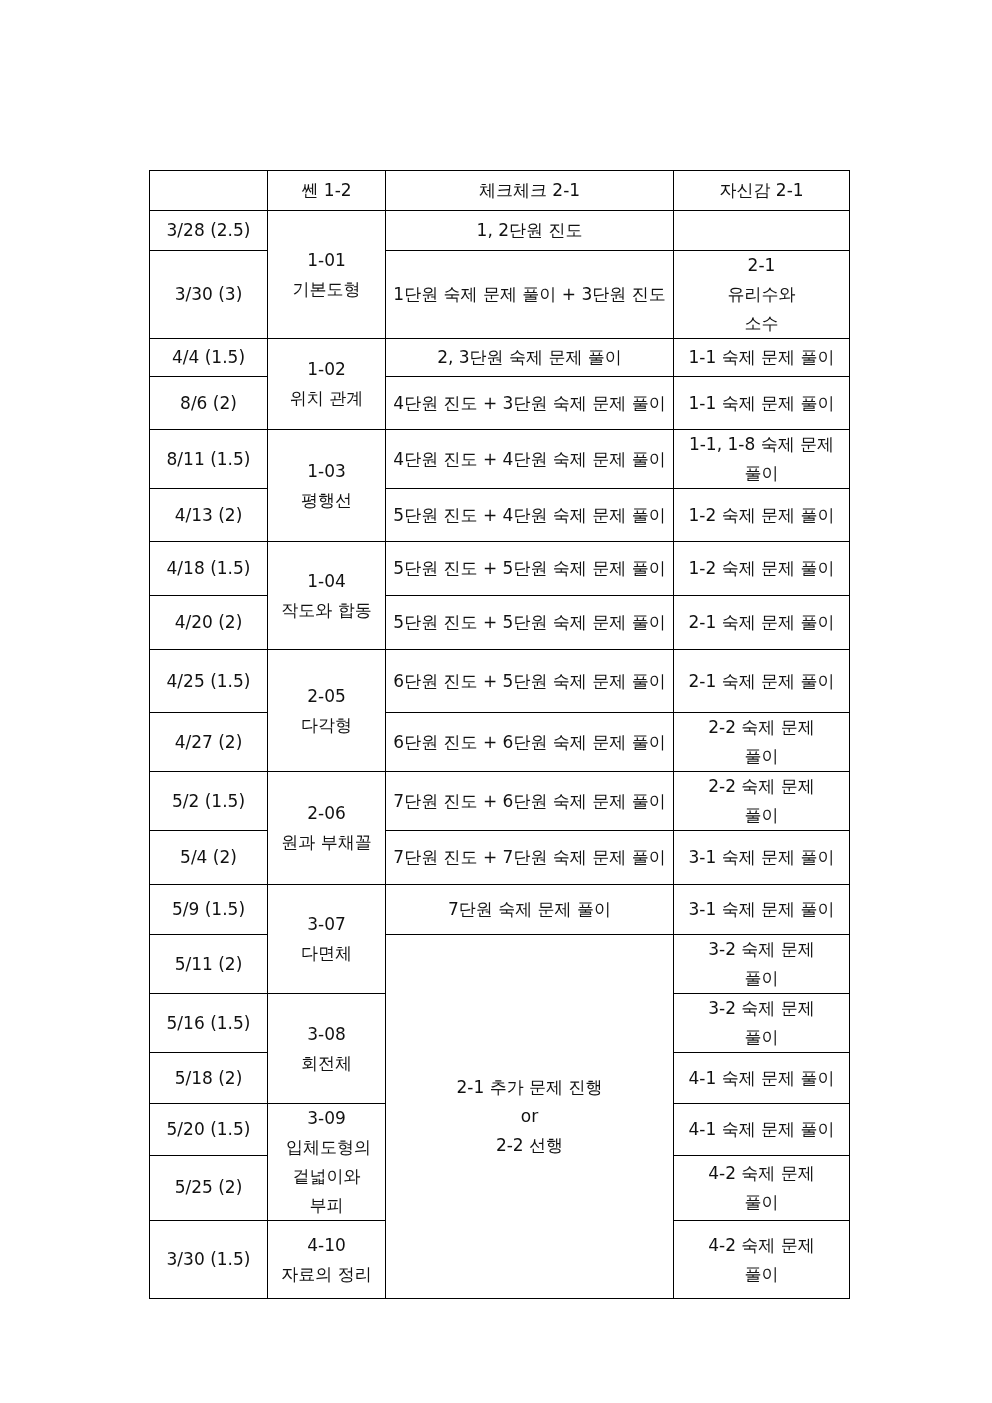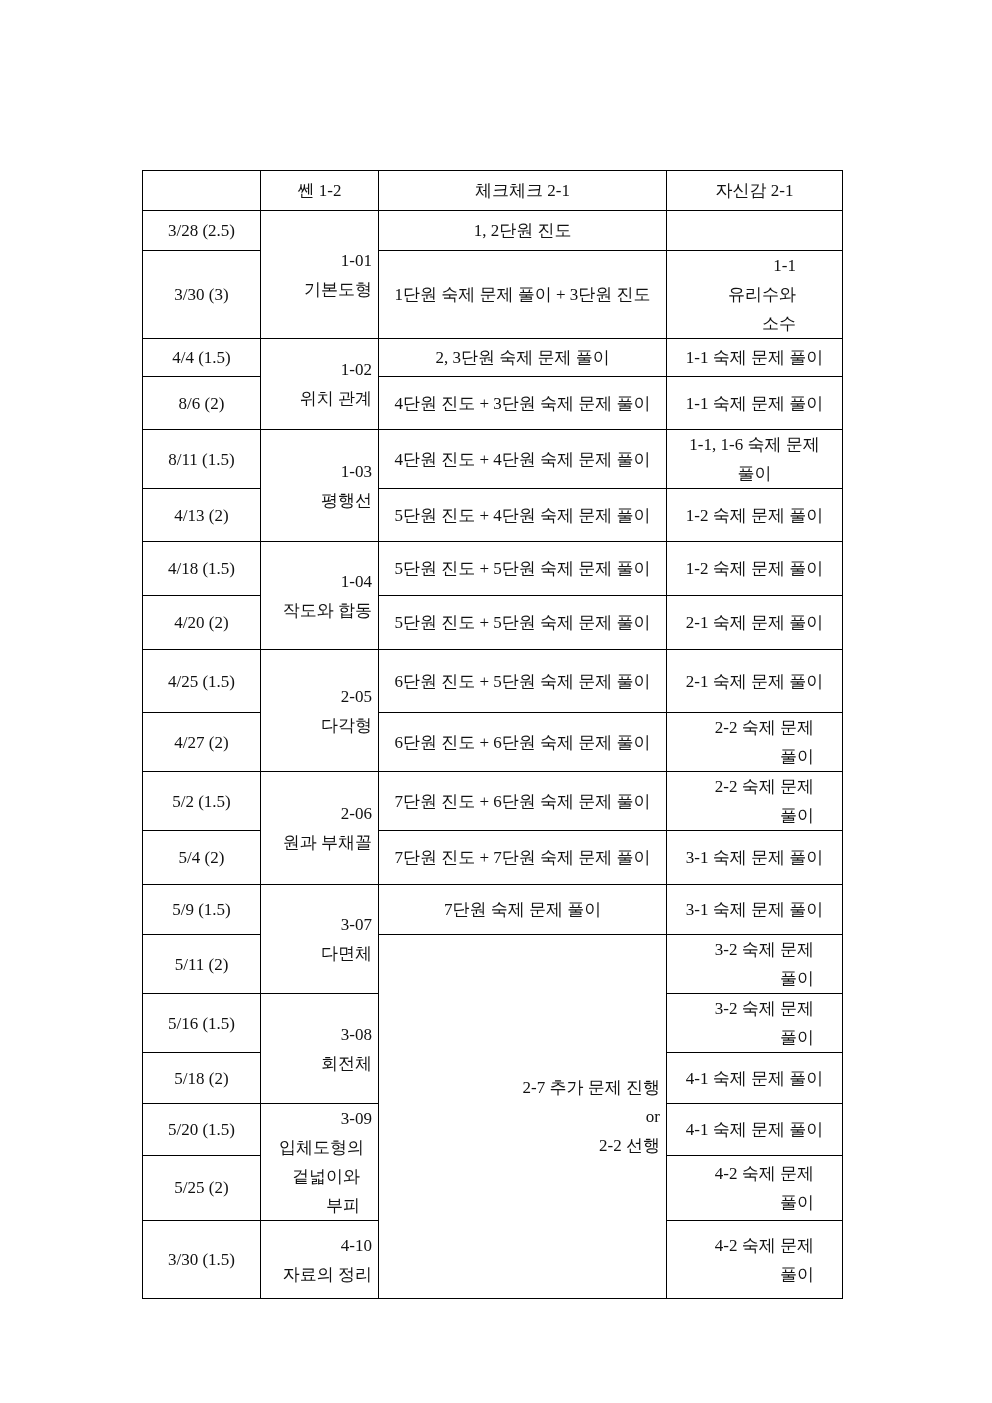--- a/index.html
+++ b/index.html
@@ -1,24 +1,24 @@
 <!DOCTYPE html>
 <html><head>
   <meta charset="utf-8">
   <style>
     html, body { margin: 0; padding: 0; background: #ffffff; }
     body { width: 992px; height: 1403px; position: relative; overflow: hidden;
            font-family: "DejaVu Sans", sans-serif; color: #111; }
-    table.sched { position: absolute; left: 142px; top: 170px; border-collapse: collapse;
-                  table-layout: fixed; width: 700px; font-family: Liberation Serif, serif; }
+    table.sched { position: absolute; left: 149px; top: 170px; border-collapse: collapse;
+                  table-layout: fixed; width: 700px; }
     table.sched td { border: 1px solid #000; text-align: center; vertical-align: middle;
                      font-size: 17px; line-height: 29px; padding: 0 6px; word-break: keep-all;
                      overflow: hidden; }
     col.c0 { width: 118px; } col.c1 { width: 118px; } col.c2 { width: 288px; } col.c3 { width: 176px; }
-    .sub { display: block; text-align: right; }
+    .sub { display: block; }
   </style>
 </head>
 <body>
 
 <table class="sched">
   <colgroup>
       <col class="c0">
       <col class="c1">
       <col class="c2">
       <col class="c3">
@@ -36,21 +36,21 @@
           <span class="sub">1-01</span>
           <span class="sub">기본도형</span>
         </td>
     <td>1, 2단원 진도</td>
     <td></td>
   </tr>
   <tr style="height:53px">
     <td>3/30 (3)</td>
     <td>1단원 숙제 문제 풀이 + 3단원 진도</td>
     <td>
-          <span class="sub" style="padding:0 40px">1-1 유리수와 소수</span>
+          <span class="sub" style="padding:0 40px">2-1 유리수와 소수</span>
         </td>
   </tr>
   <tr style="height:38px">
     <td>4/4 (1.5)</td>
     <td rowspan="2">
           <span class="sub">1-02</span>
           <span class="sub">위치 관계</span>
         </td>
     <td>2, 3단원 숙제 문제 풀이</td>
     <td>1-1 숙제 문제 풀이</td>
@@ -60,21 +60,21 @@
     <td>4단원 진도 + 3단원 숙제 문제 풀이</td>
     <td>1-1 숙제 문제 풀이</td>
   </tr>
   <tr style="height:54px">
     <td>8/11 (1.5)</td>
     <td rowspan="2">
           <span class="sub">1-03</span>
           <span class="sub">평행선</span>
         </td>
     <td>4단원 진도 + 4단원 숙제 문제 풀이</td>
-    <td>1-1, 1-6 숙제 문제 풀이</td>
+    <td>1-1, 1-8 숙제 문제 풀이</td>
   </tr>
   <tr style="height:53px">
     <td>4/13 (2)</td>
     <td>5단원 진도 + 4단원 숙제 문제 풀이</td>
     <td>1-2 숙제 문제 풀이</td>
   </tr>
   <tr style="height:54px">
     <td>4/18 (1.5)</td>
     <td rowspan="2">
           <span class="sub">1-04</span>
@@ -125,21 +125,21 @@
     <td rowspan="2">
           <span class="sub">3-07</span>
           <span class="sub">다면체</span>
         </td>
     <td>7단원 숙제 문제 풀이</td>
     <td>3-1 숙제 문제 풀이</td>
   </tr>
   <tr style="height:54px">
     <td>5/11 (2)</td>
     <td rowspan="7">
-          <span class="sub">2-7 추가 문제 진행</span>
+          <span class="sub">2-1 추가 문제 진행</span>
           <span class="sub">or</span>
           <span class="sub">2-2 선행</span>
         </td>
     <td>
           <span class="sub" style="padding:0 22px">3-2 숙제 문제 풀이</span>
         </td>
   </tr>
   <tr style="height:53px">
     <td>5/16 (1.5)</td>
     <td rowspan="2">

